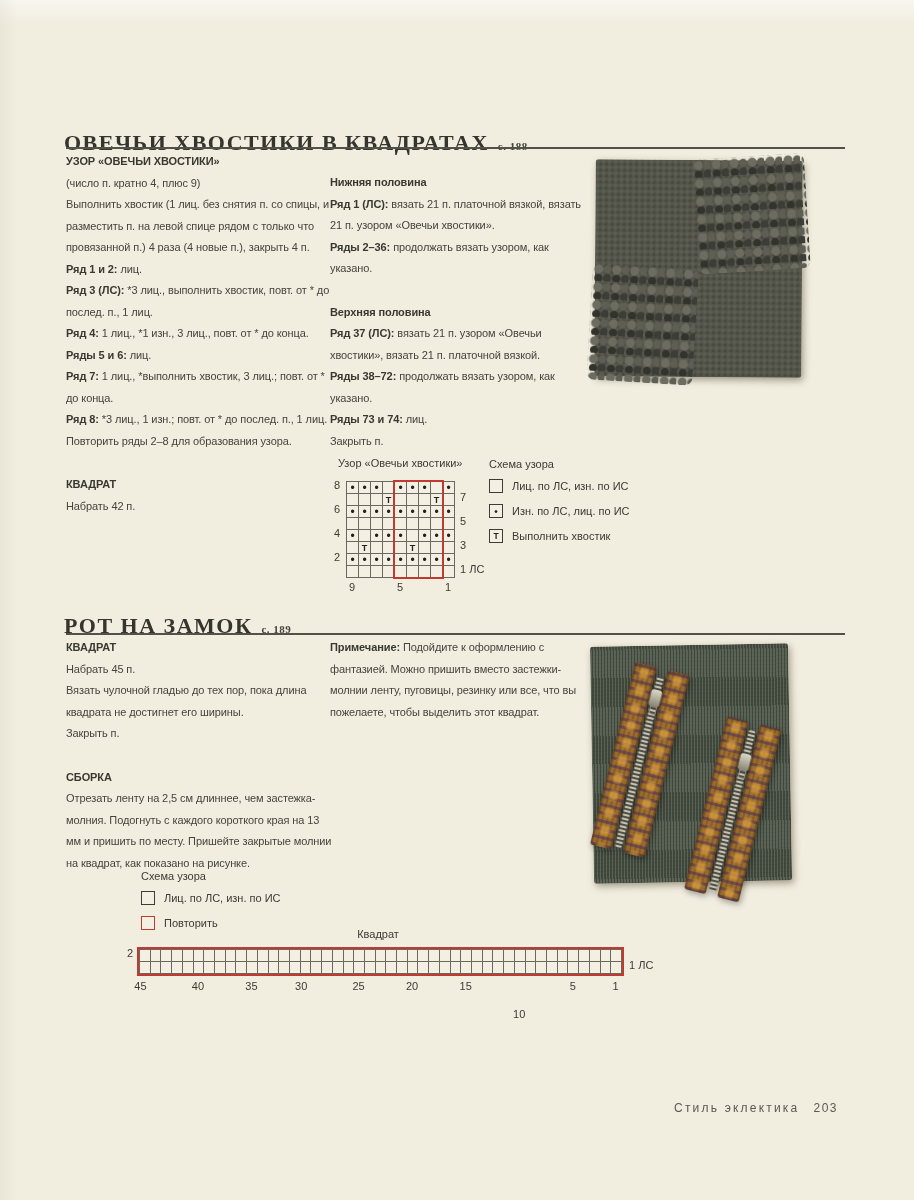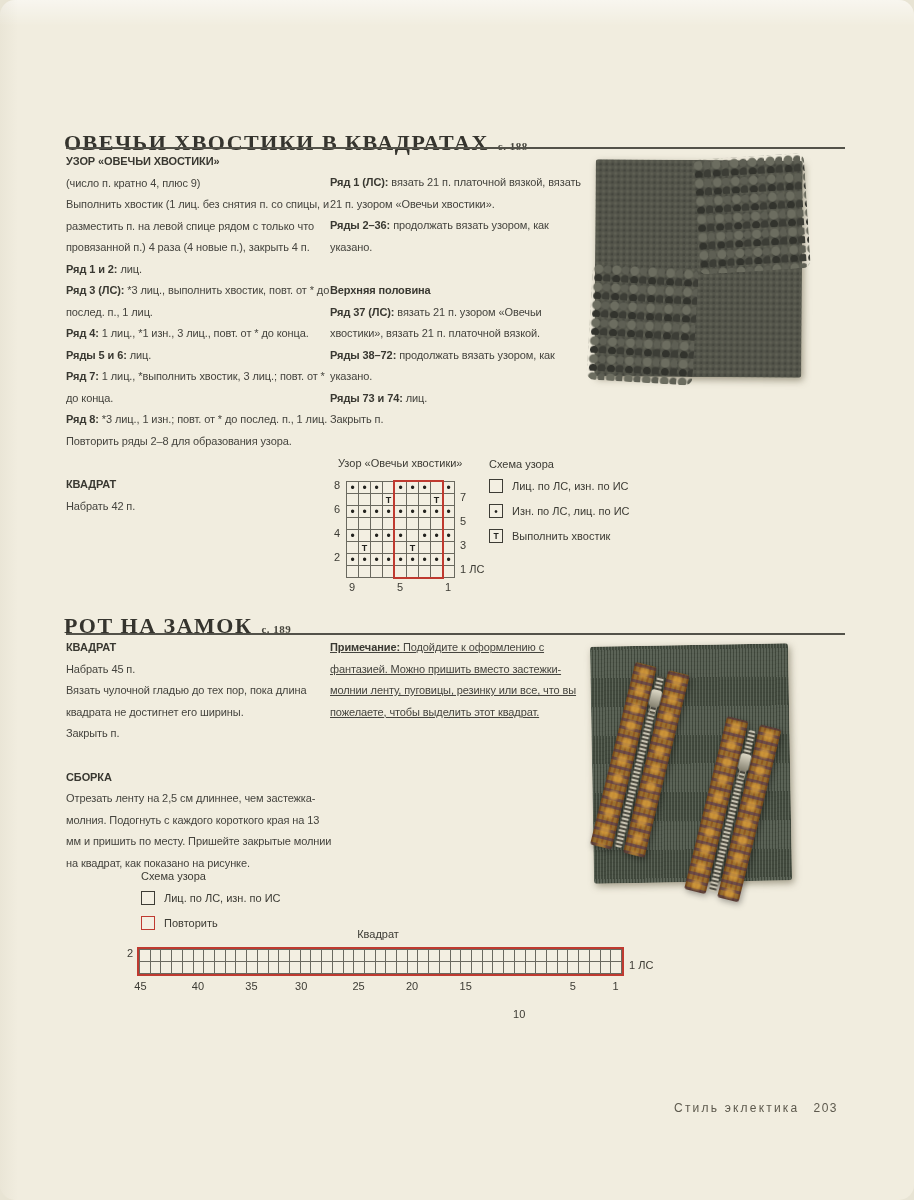--- a/index.html
+++ b/index.html
@@ -1,17 +1,17 @@
 <!DOCTYPE html>
 <html lang="ru"><head>
 <meta charset="utf-8">
 <style>
   html,body{margin:0;padding:0;}
   body{background:#e8e4d4;font-family:"Liberation Sans","DejaVu Sans",sans-serif;}
-  .page{position:relative;width:914px;height:1200px;margin:0 auto;background:#f1eddf;overflow:hidden;border-radius:15px;}
+  .page{position:relative;width:914px;height:1200px;margin:0 auto;background:#f1eddf;overflow:hidden;}
   .page::before{content:"";position:absolute;inset:0;pointer-events:none;
     background:linear-gradient(90deg,rgba(120,110,80,.06),rgba(255,255,255,0) 18px),
                linear-gradient(180deg,rgba(255,255,255,.5),rgba(255,255,255,0) 26px);}
   
   .sec-title{position:absolute;font-family:"Liberation Serif","DejaVu Serif",serif;
     font-size:22px;color:#35342e;letter-spacing:1.5px;white-space:nowrap;}
   .sec-title .ref{font-size:11px;letter-spacing:.5px;margin-left:9px;color:#45443c;}
   .rule{position:absolute;height:2px;background:#53524a;}
   
   .col{position:absolute;font-size:11px;line-height:21.5px;color:#45443e;letter-spacing:-0.1px;}
@@ -112,20 +112,21 @@
       <p class="head">КВАДРАТ</p>
       <div>
 
       <p><span>Набрать 42 п.</span></p>
         </div>
     </div>
   </div>
 
   <div class="col" style="left:330px;top:172px;width:260px;">
     <div>
+      <p class="head">Нижняя половина</p>
       <div>
 
       <p><b class="lead">Ряд 1 (ЛС):&nbsp;</b><span>вязать 21 п. платочной вязкой, вязать 21 п. узором «Овечьи хвостики».</span></p>
           <p><b class="lead">Ряды 2–36:&nbsp;</b><span>продолжать вязать узором, как указано.</span></p>
         </div>
     </div>
     <div class="gap-block">
       <p class="head">Верхняя половина</p>
       <div>
 
@@ -265,21 +266,21 @@
     </div>
     <div class="gap-block">
       <p class="head">СБОРКА</p>
       <div>
 
       <p><span>Отрезать ленту на 2,5 см длиннее, чем застежка-молния. Подогнуть с каждого короткого края на 13 мм и пришить по месту. Пришейте закрытые молнии на квадрат, как показано на рисунке.</span></p>
         </div>
     </div>
   </div>
 
-  <div class="col" style="left:330px;top:637px;width:266px;text-decoration:underline;">
+  <div class="col" style="left:330px;top:637px;width:266px;">
     <p><b class="lead" id="note-lead">Примечание:&nbsp;</b><span id="note-text">Подойдите к оформлению с фантазией. Можно пришить вместо застежки-молнии ленту, пуговицы, резинку или все, что вы пожелаете, чтобы выделить этот квадрат.</span></p>
   </div>
 
   <div class="photo2">
     <div class="zipper z1">
       <div class="tape tl"></div>
       <div class="tape tr2"></div>
       <div class="teeth"></div>
       <div class="slider"></div>
     </div>

